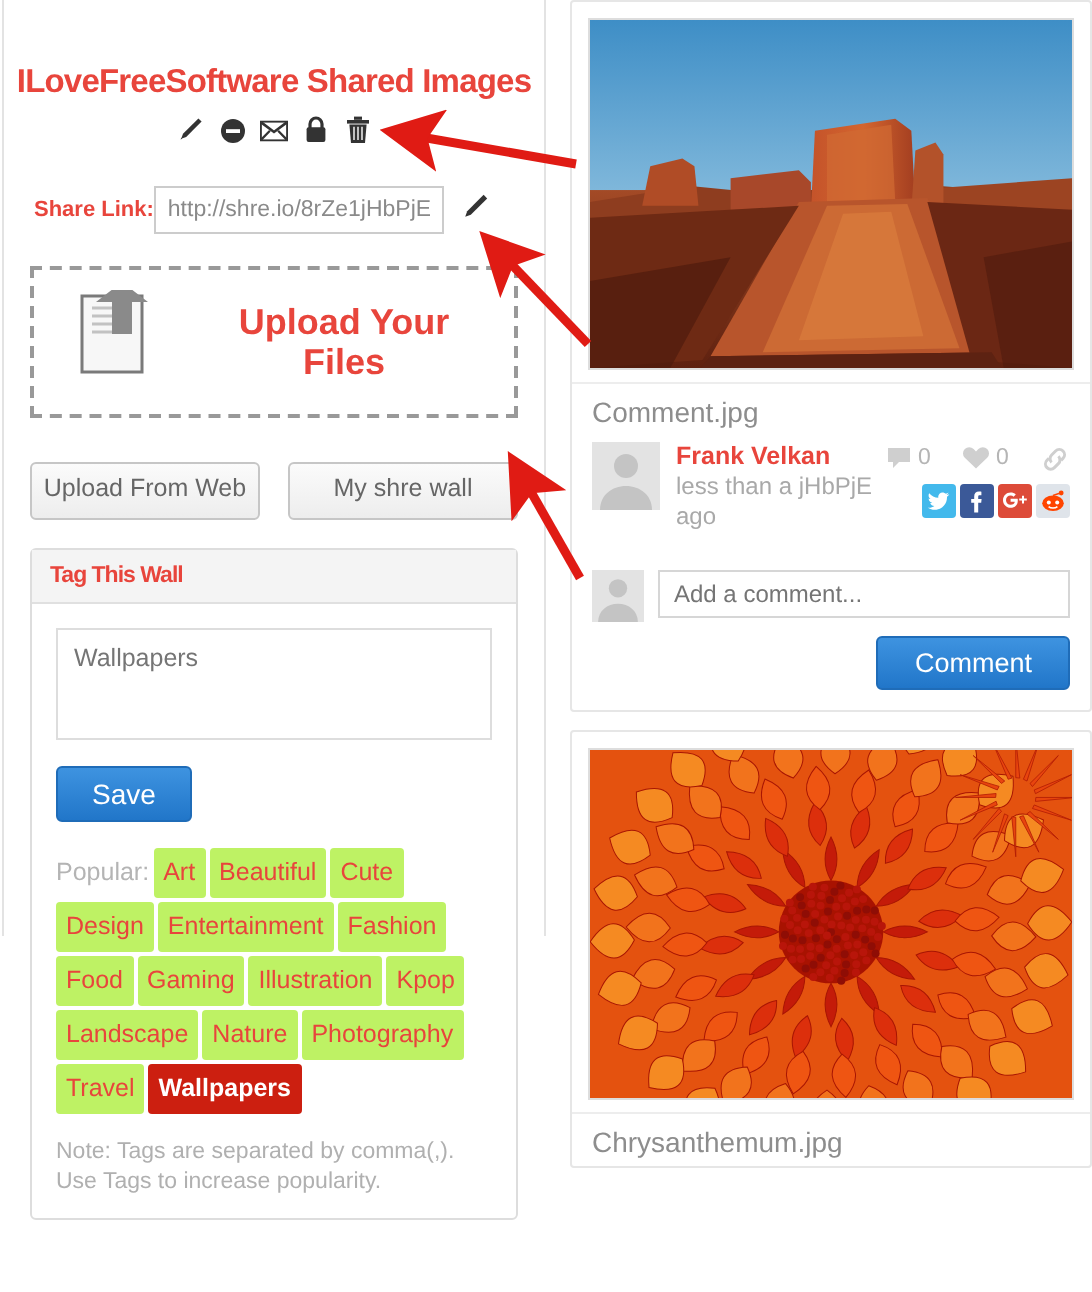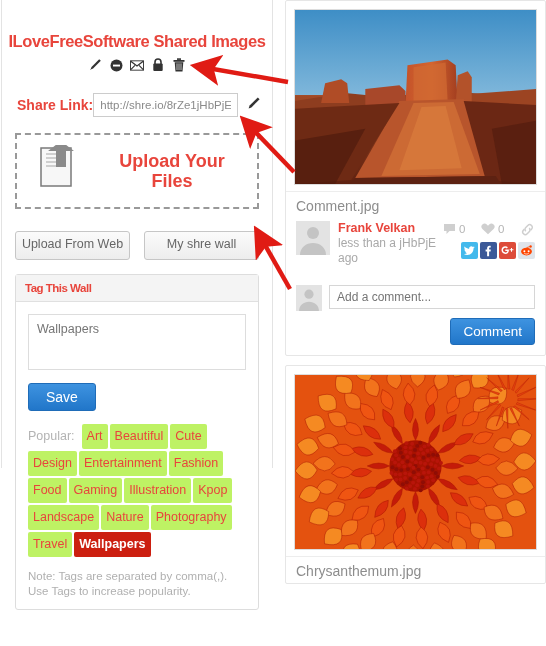--- a/index.html
+++ b/index.html
@@ -36,21 +36,21 @@
   #wall-actions .act{
     width:14px;height:16px;display:flex;align-items:center;justify-content:center;
     cursor:pointer;
   }
   #wall-actions svg{display:block;}
 
   
   #share-row{
     display:flex;align-items:center;margin-top:20px;padding-left:15px;
   }
-  #share-label{color:#e8453c;font-size:14px;font-weight:bold;margin-right:0;}
+  #share-label{color:#e8453c;font-size:11px;font-weight:bold;margin-right:0;}
   #share-input{
     width:145px;height:24px;border:1px solid #ccc;background:#fff;
     font-size:11.5px;color:#8a8a8a;padding:0 6px;box-sizing:border-box;
     font-family:"Liberation Sans", sans-serif;outline:none;
   }
   #share-edit{margin-left:8px;cursor:pointer;}
 
   
   #dropzone{
     margin:16px 13px 0 13px;height:76px;
@@ -90,21 +90,21 @@
     font-family:"Liberation Sans", sans-serif;background:#fff;
   }
   #save-row{display:flex;justify-content:flex-start;margin-top:10px;}
   #save-btn{
     background:#2a7fd4;background:linear-gradient(#3e93e0,#2176c9);
     border:1px solid #1f6cb8;border-radius:3px;
     color:#fff;font-size:14px;padding:5px 17px;cursor:pointer;
     font-family:"Liberation Sans", sans-serif;
   }
   #popular-wrap{margin-top:13px;line-height:23px;}
-  #popular-label{color:#b4b4b4;font-size:12.5px;margin-right:7px;}
+  #popular-label{color:#b4b4b4;font-size:12.5px;margin-right:2px;}
   .tag{
     display:inline-block;color:#e8453c;background:#bef264;
     padding:1px 5px;margin:0 2px 2px 0;font-size:12.5px;cursor:pointer;border-radius:2px;
   }
   .tag.sel{background:#cc1f10;color:#fff;font-weight:bold;}
   #tag-note{
     color:#b0b0b0;font-size:11.5px;line-height:15px;margin-top:10px;
   }
 
   
@@ -134,21 +134,21 @@
   .comment-bar{display:flex;align-items:flex-start;padding:9px 10px 0 10px;}
   .cavatar{width:26px;height:26px;flex:none;margin-right:7px;}
   .cinput{
     flex:1;height:24px;border:1px solid #d6d6d6;background:#fff;box-sizing:border-box;
     padding:0 7px;font-size:12px;color:#aaa;outline:none;
     font-family:"Liberation Sans", sans-serif;
   }
   .comment-btn-row{display:flex;justify-content:flex-end;padding:7px 10px 10px 10px;}
   .comment-btn{
     background:linear-gradient(#3e93e0,#2176c9);border:1px solid #1f6cb8;border-radius:3px;
-    color:#fff;font-size:13.5px;padding:5px 12px;cursor:pointer;
+    color:#fff;font-size:13.5px;padding:5px 18px;cursor:pointer;
     font-family:"Liberation Sans", sans-serif;
   }
   
   #arrows{position:absolute;left:0;top:0;width:546px;height:646px;pointer-events:none;}
 </style>
 </head>
 <body>
 
 <div id="left-col">
 

